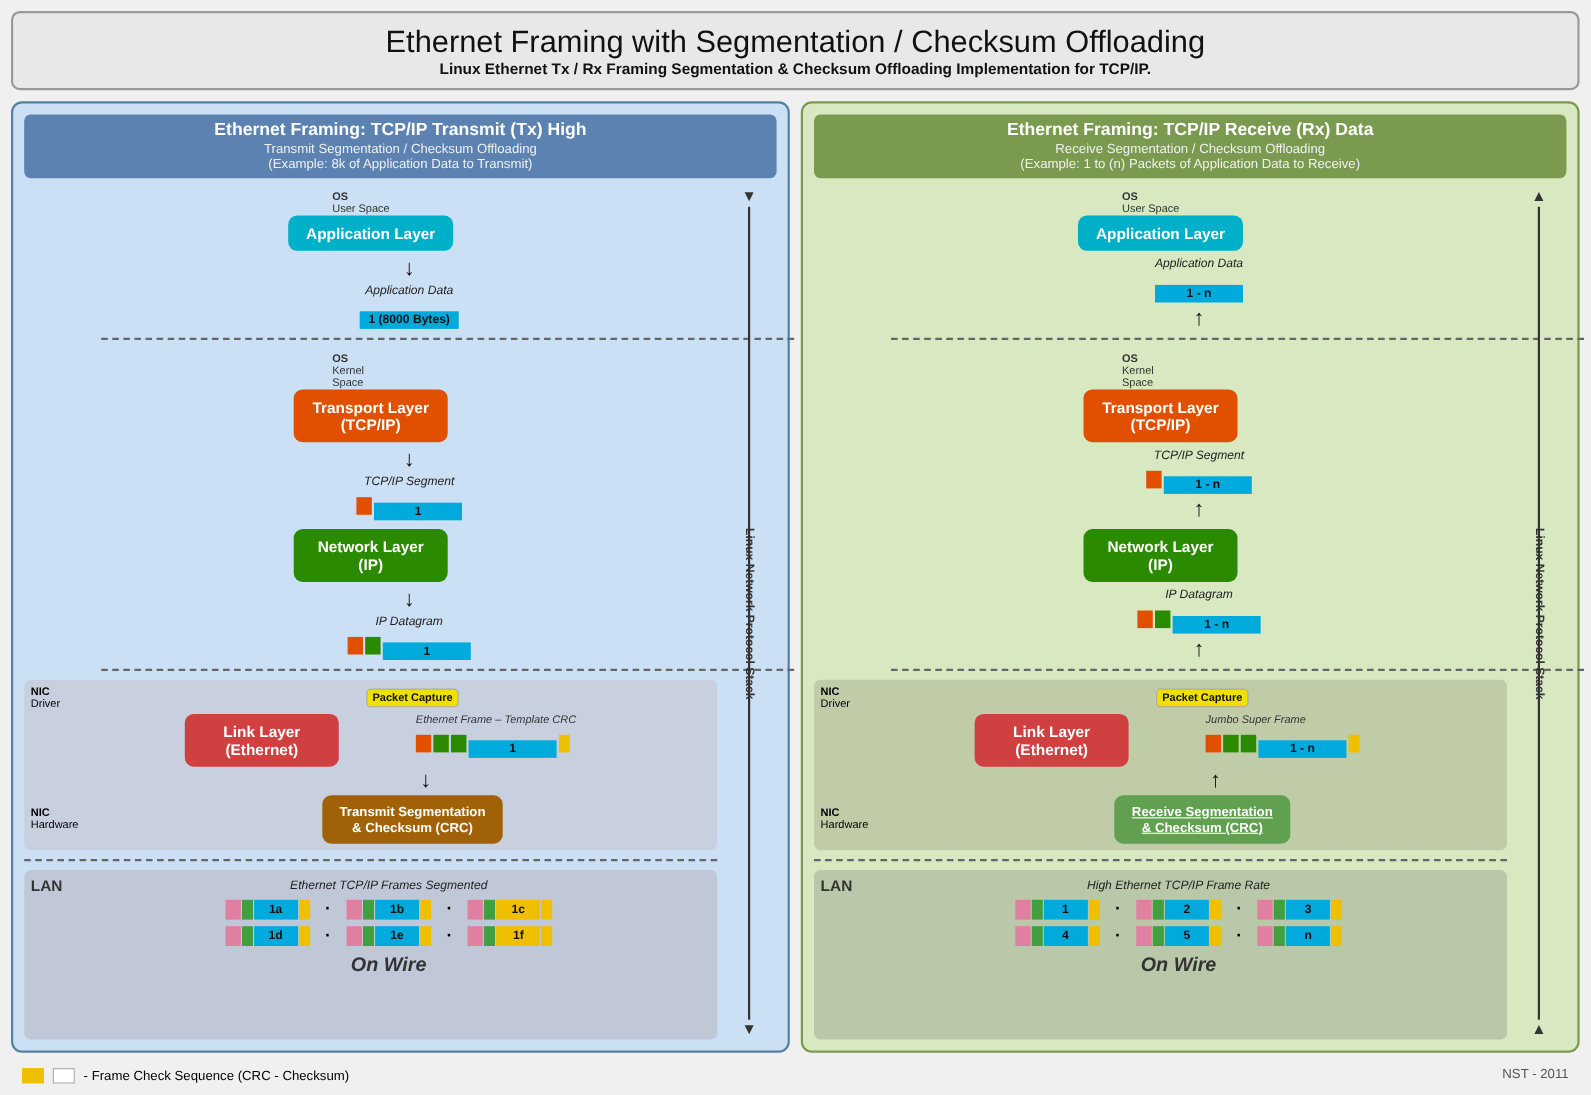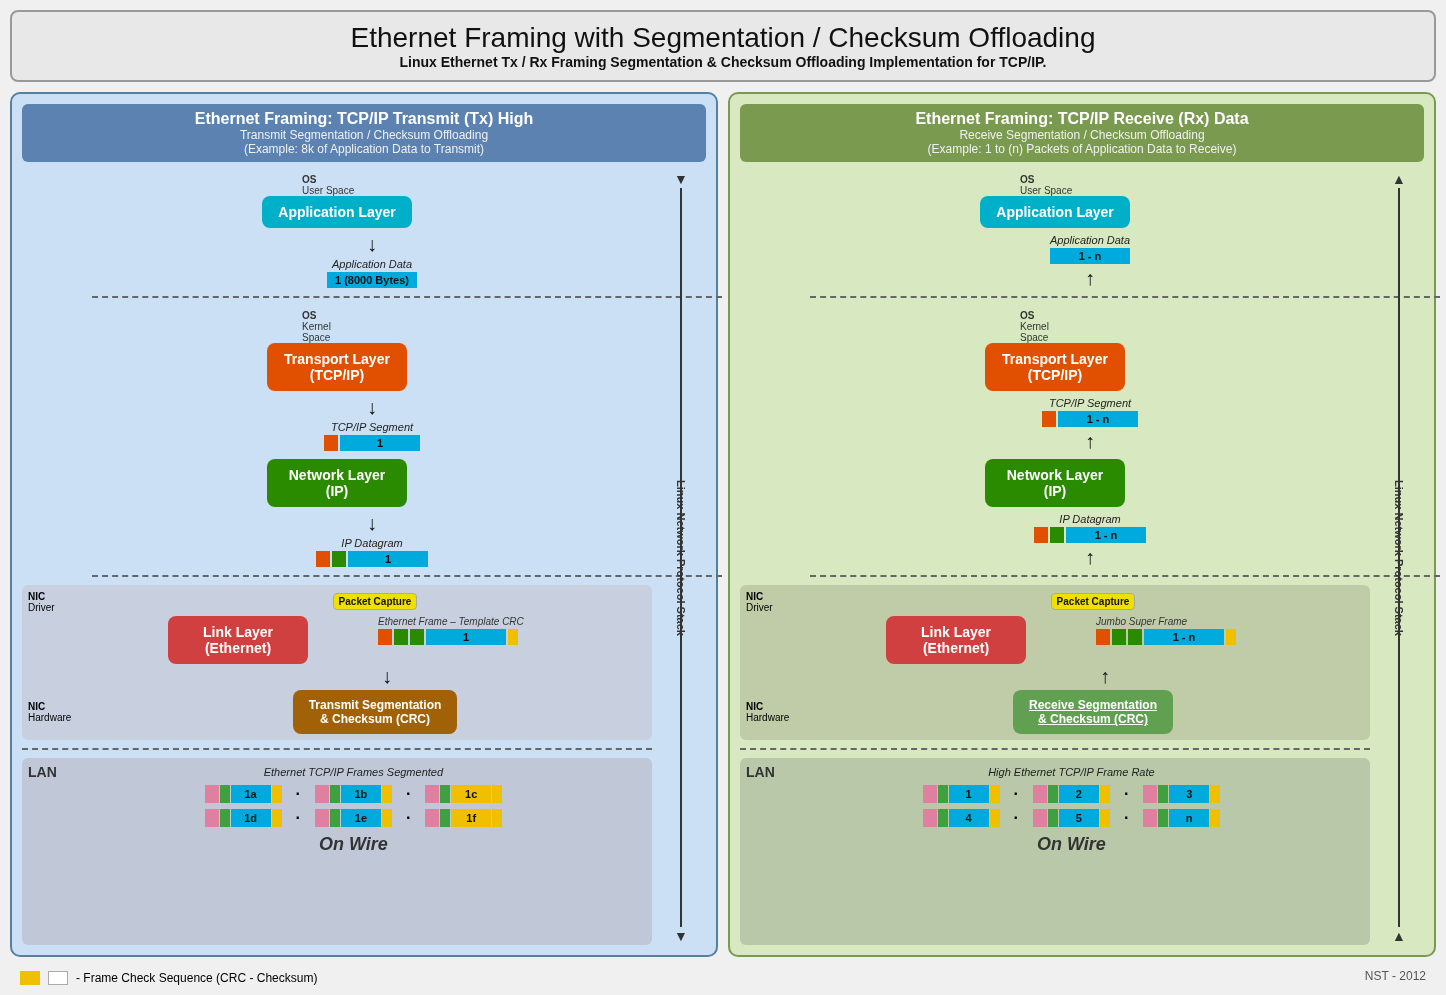--- a/index.html
+++ b/index.html
@@ -163,20 +163,21 @@
       height: 16px;
       background: #00aadd;
       display: flex;
       align-items: center;
       justify-content: center;
       font-size: 11px;
       font-weight: bold;
       color: #111;
       padding: 0 8px;
       min-width: 80px;
+      margin-top: 11px;
     }
     .dashed-line {
       border-top: 2px dashed #666;
       width: 100%;
       margin: 4px 0;
     }
     .lan-section {
       background: #c0c8d8;
       border-radius: 6px;
       padding: 6px;
@@ -627,14 +628,14 @@
   </div>
 
 </div>
 
 <div style="width:100%; display:flex; justify-content:space-between; align-items:center; margin-top:6px; padding:0 10px;">
   <div class="legend-row">
     <span class="legend-box-yellow"></span>
     <span class="legend-box-white"></span>
     <span>- Frame Check Sequence (CRC - Checksum)</span>
   </div>
-  <div class="nst-label">NST - 2012</div>
+  <div class="nst-label">NST - 2011</div>
 </div>
 
 </body></html>

